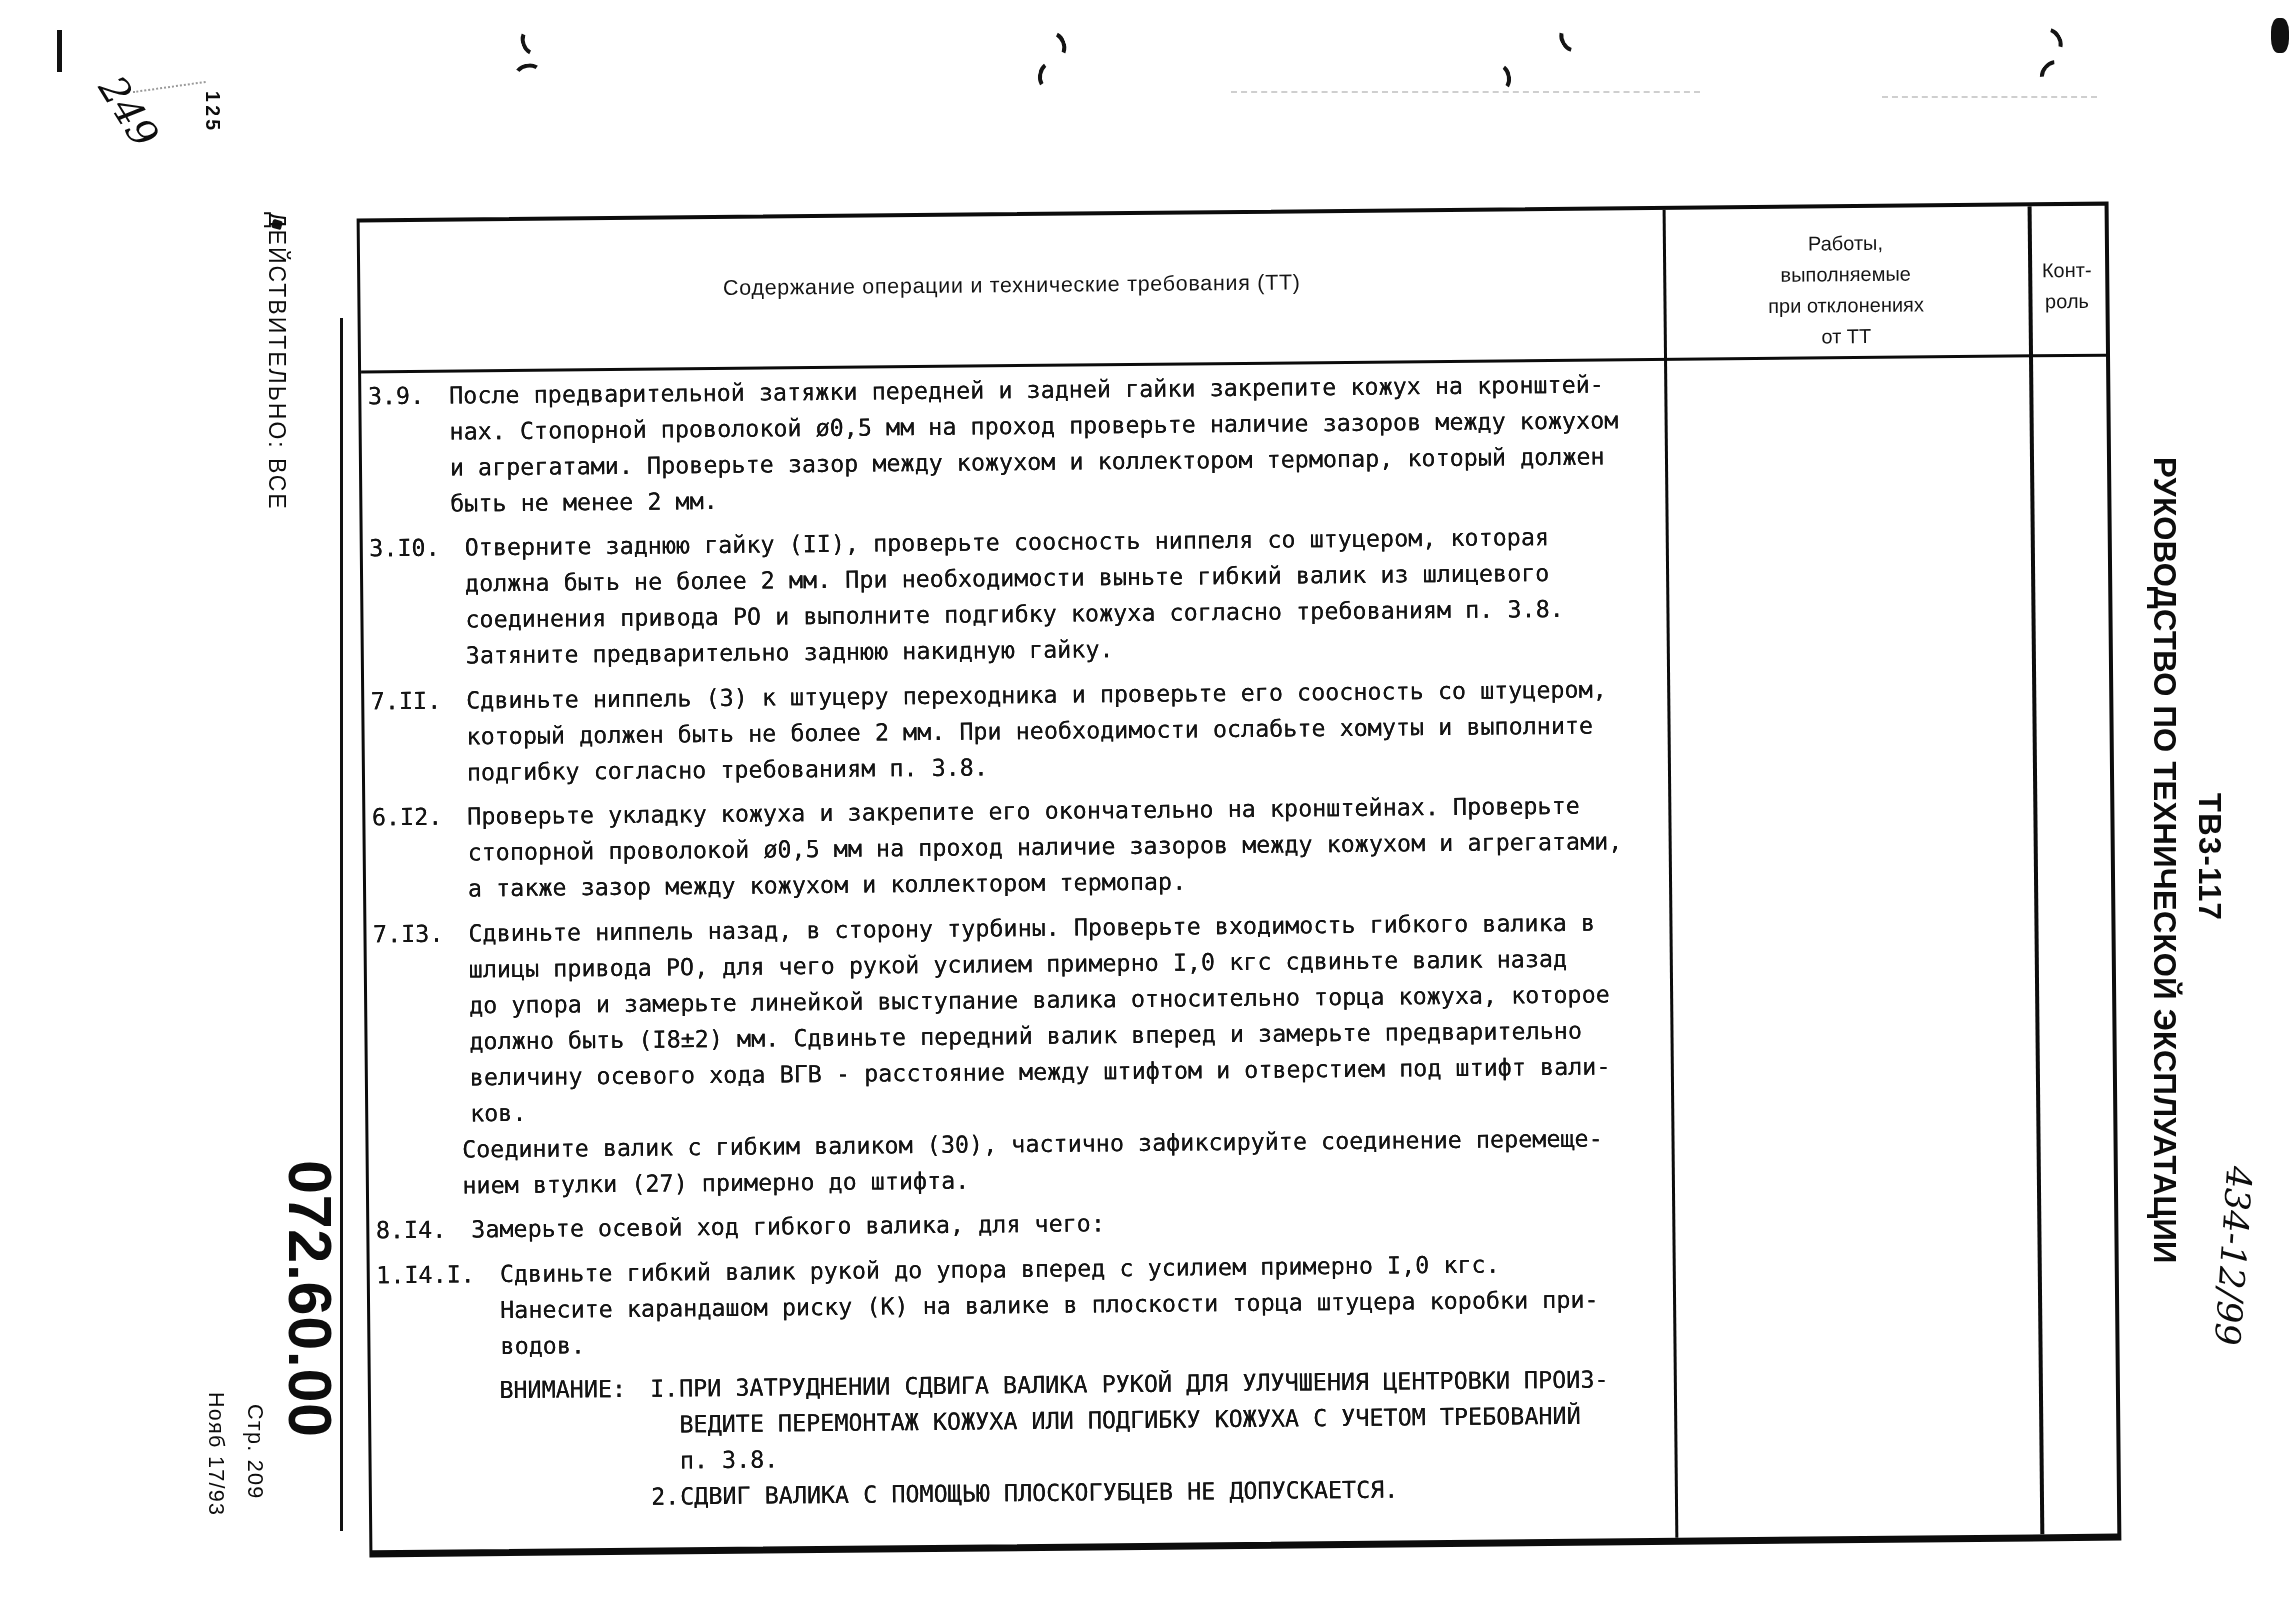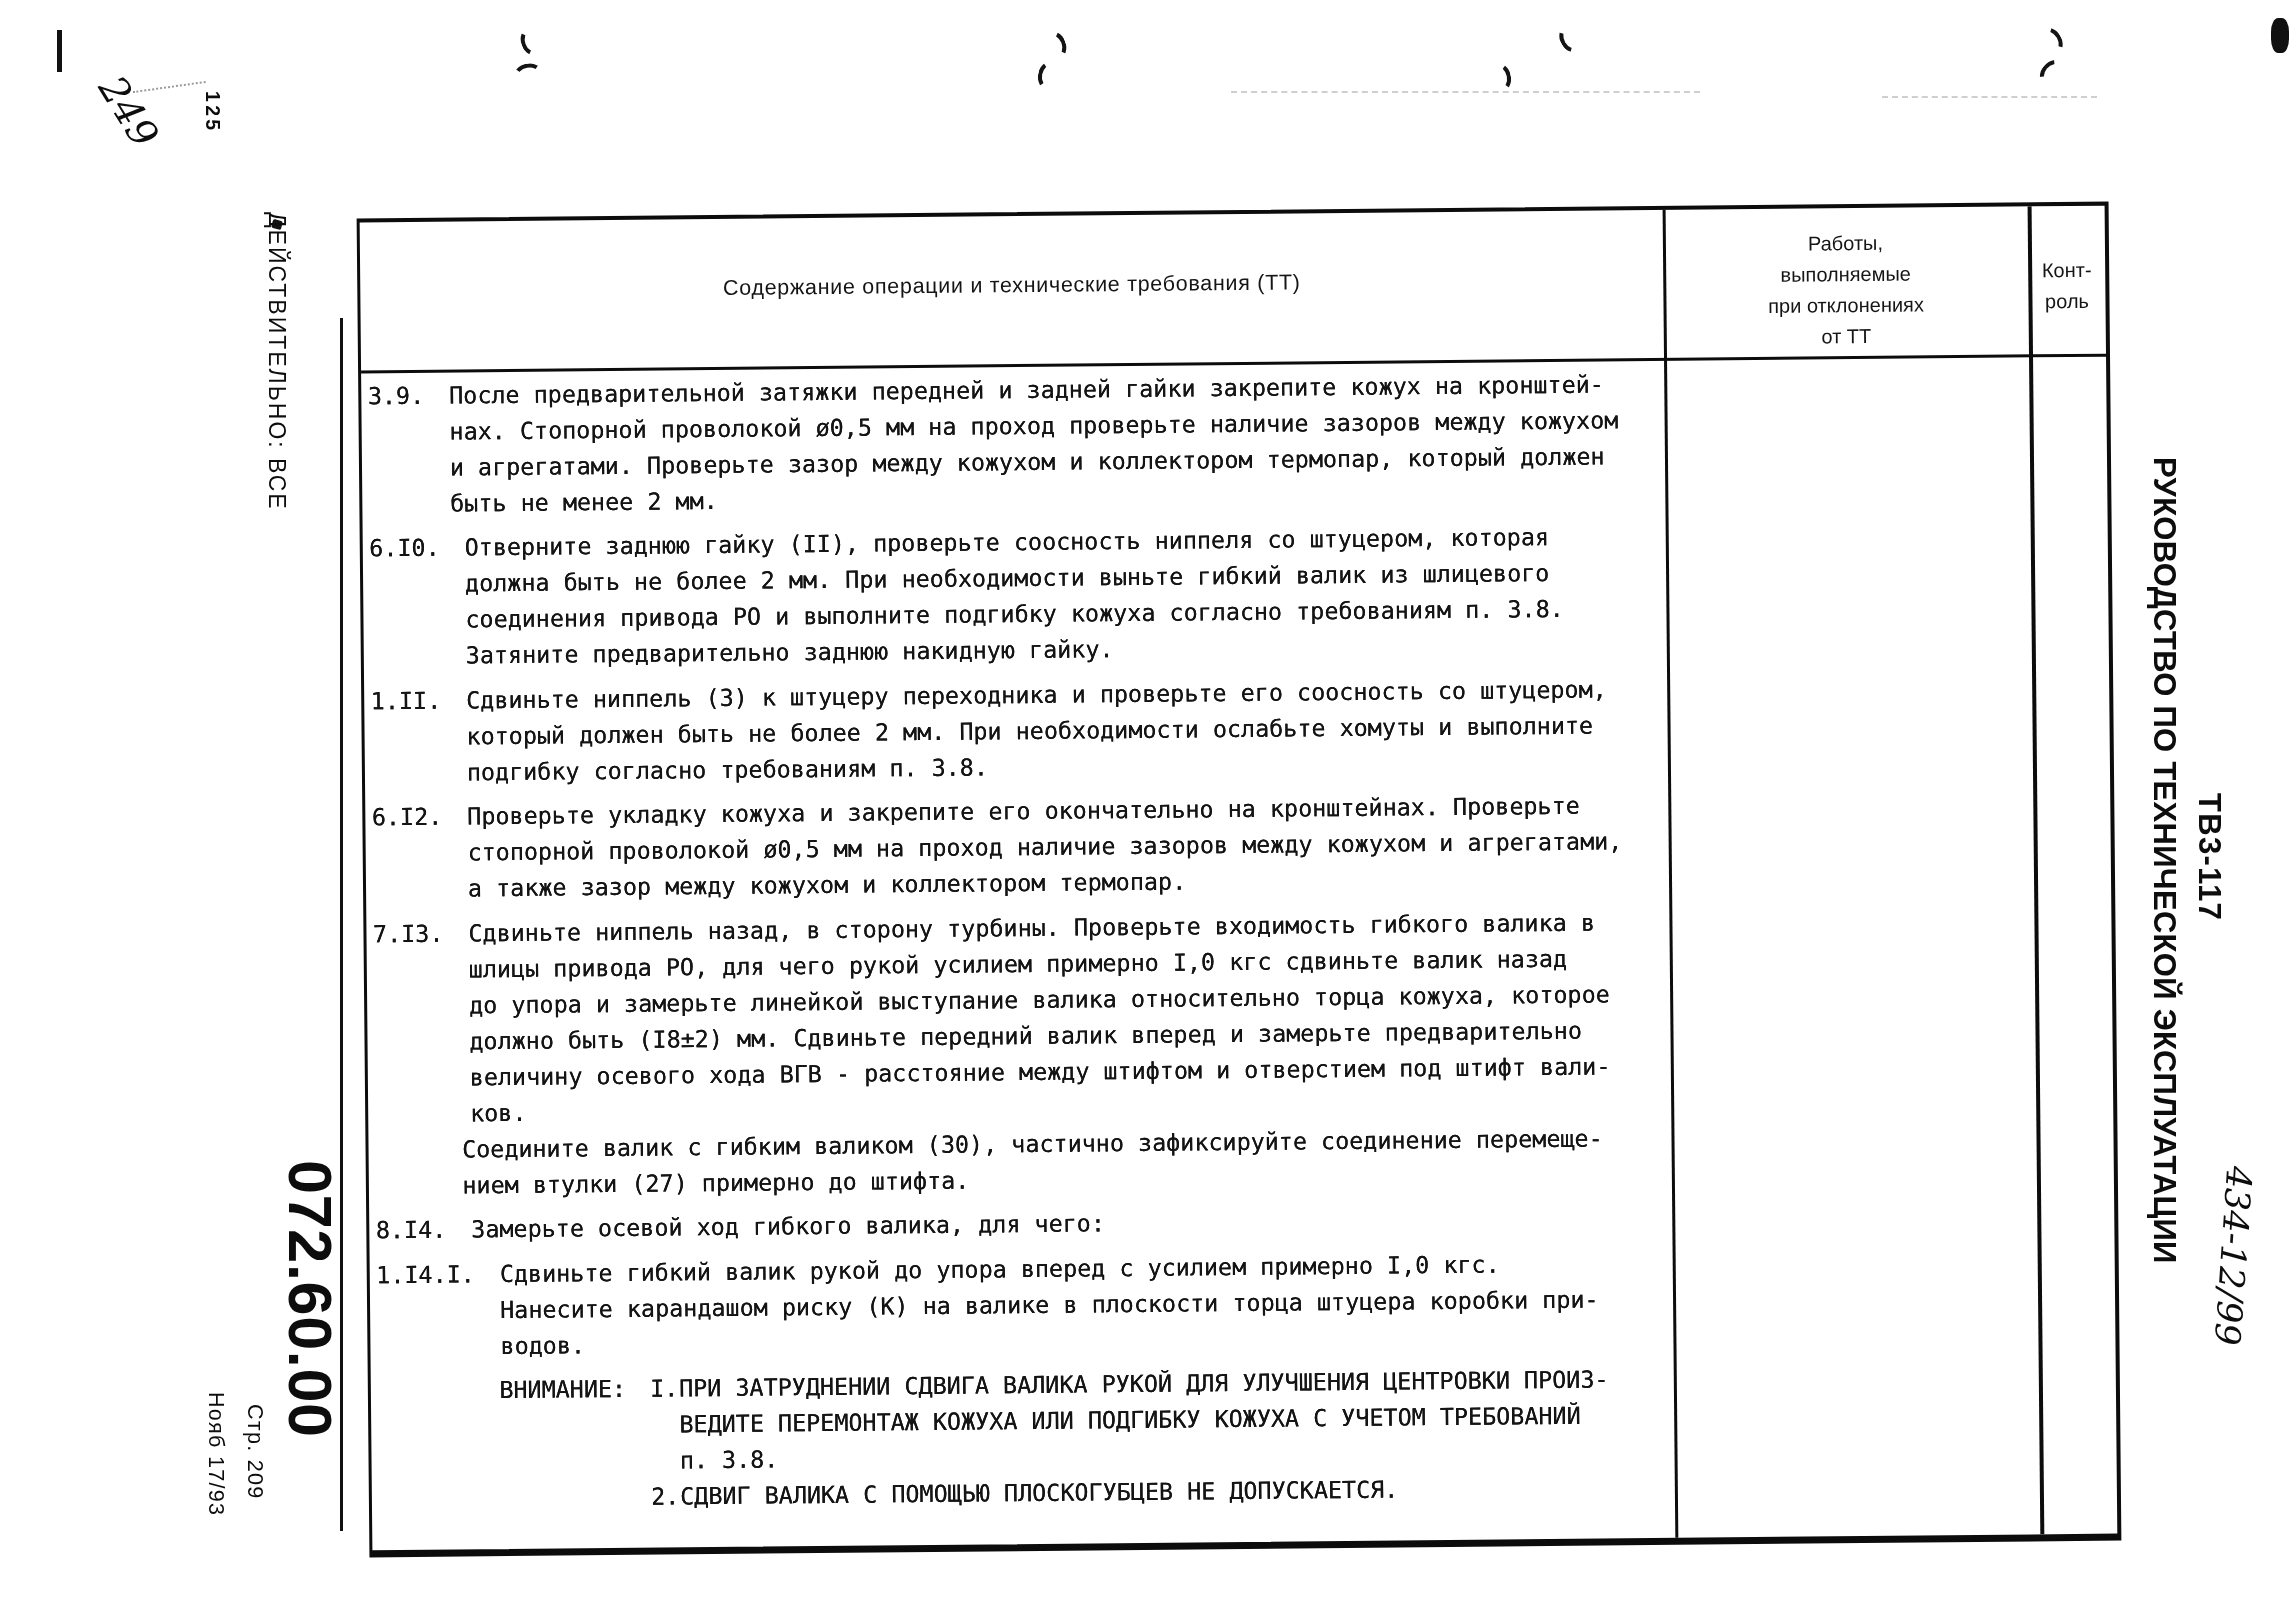--- a/index.html
+++ b/index.html
@@ -116,29 +116,29 @@
 
   <div class="para">
     <span class="pnum">3.9.</span>
     <div class="ptext">После предварительной затяжки передней и задней гайки закрепите кожух на кронштей-
 нах. Стопорной проволокой ø0,5 мм на проход проверьте наличие зазоров между кожухом
 и агрегатами. Проверьте зазор между кожухом и коллектором термопар, который должен
 быть не менее 2 мм.</div>
   </div>
 
   <div class="para">
-    <span class="pnum">6.I0.</span>
+    <span class="pnum">3.I0.</span>
     <div class="ptext">Отверните заднюю гайку (II), проверьте соосность ниппеля со штуцером, которая
 должна быть не более 2 мм. При необходимости выньте гибкий валик из шлицевого
 соединения привода РО и выполните подгибку кожуха согласно требованиям п. 3.8.
 Затяните предварительно заднюю накидную гайку.</div>
   </div>
 
   <div class="para">
-    <span class="pnum">1.II.</span>
+    <span class="pnum">7.II.</span>
     <div class="ptext">Сдвиньте ниппель (3) к штуцеру переходника и проверьте его соосность со штуцером,
 который должен быть не более 2 мм. При необходимости ослабьте хомуты и выполните
 подгибку согласно требованиям п. 3.8.</div>
   </div>
 
   <div class="para">
     <span class="pnum">6.I2.</span>
     <div class="ptext">Проверьте укладку кожуха и закрепите его окончательно на кронштейнах. Проверьте
 стопорной проволокой ø0,5 мм на проход наличие зазоров между кожухом и агрегатами,
 а также зазор между кожухом и коллектором термопар.</div>

